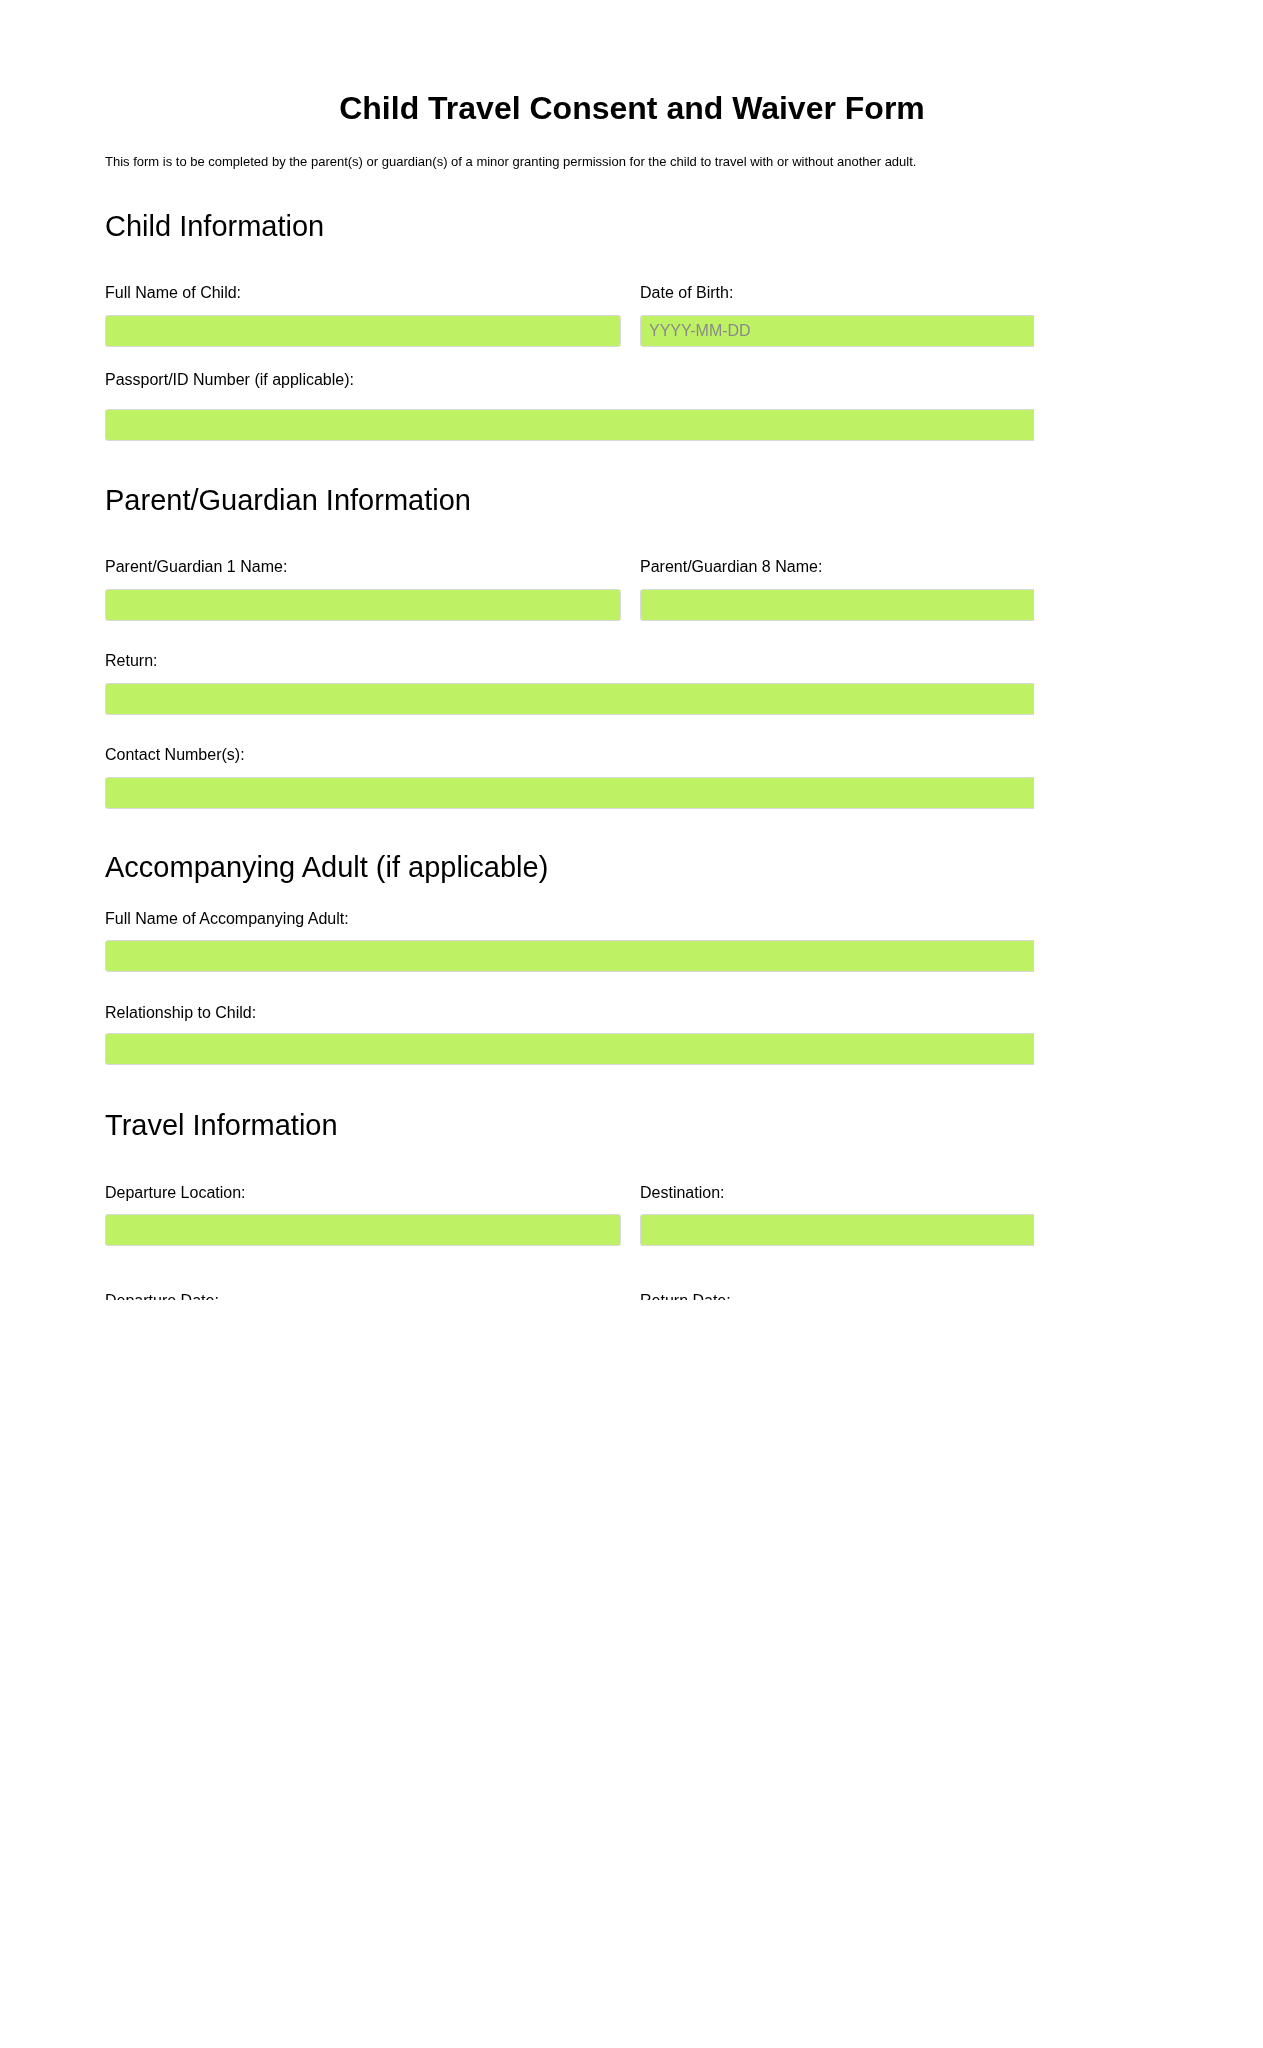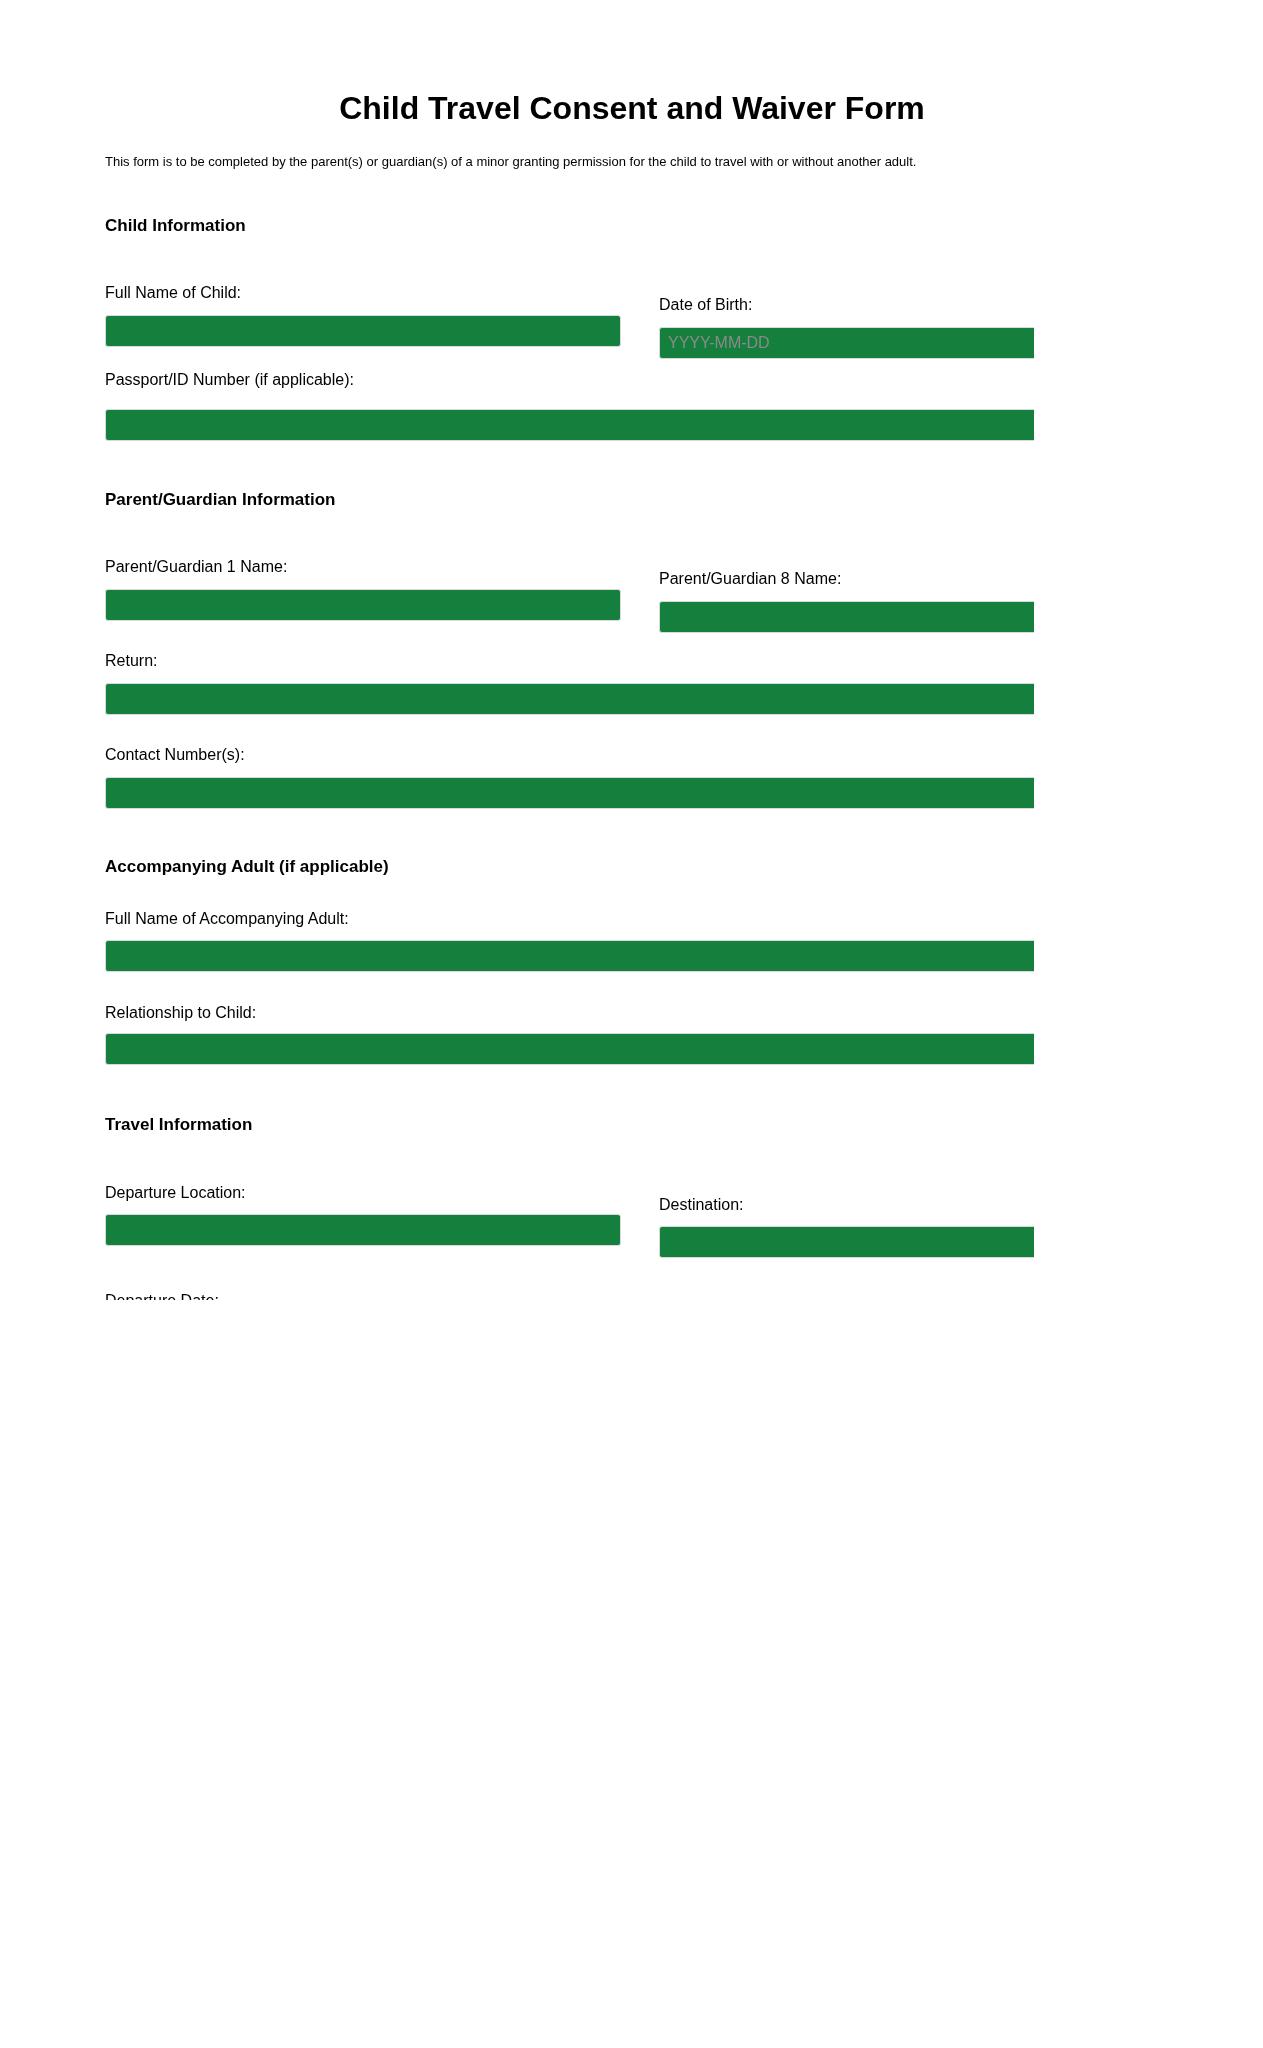--- a/index.html
+++ b/index.html
@@ -1,26 +1,26 @@
 <!DOCTYPE html>
 <html><head>
   <meta charset="utf-8">
   <style>
     html, body { margin: 0; padding: 0; background: #ffffff; }
     body { width: 1263px; height: 2048px; position: relative; overflow: hidden; font-family: "Liberation Sans", sans-serif; color: #000; }
     .viewport { position: absolute; left: 0; top: 0; width: 1034px; height: 1300px; overflow: hidden; }
     .form { position: absolute; left: 105px; top: 0; width: 1054px; }
     .title { position: absolute; left: 0; width: 1054px; top: 88px; margin: 0; text-align: center; font-size: 32px; font-weight: bold; line-height: 40px; }
     .desc { position: absolute; left: 0; top: 153px; margin: 0; font-size: 13px; line-height: 18px; }
-    .section-heading { position: absolute; left: 0; margin: 0; font-size: 17px; font-weight: bold; line-height: 28px; }
+    .section-heading { position: absolute; left: 0; margin: 0; font-size: 29px; font-weight: normal; line-height: 28px; }
     .field-label { position: absolute; font-size: 16px; line-height: 20px; }
-    .field-input { position: absolute; box-sizing: border-box; height: 32px; border: 1px solid #d9d9d9; border-radius: 3px; background: #15803d; font-family: "Liberation Sans", sans-serif; font-size: 16px; padding: 0 8px; color: #000; outline: none; }
+    .field-input { position: absolute; box-sizing: border-box; height: 32px; border: 1px solid #d9d9d9; border-radius: 3px; background: #bef264; font-family: "Liberation Sans", sans-serif; font-size: 16px; padding: 0 8px; color: #000; outline: none; }
     .field-input::placeholder { color: #8a8a8a; }
     .col-left { left: 0; }
-    .col-right { left: 554px; margin-top: 12px; }
+    .col-right { left: 535px; }
     .w-half { width: 516px; }
     .w-full { width: 1054px; }
   </style>
 </head>
 <body>
 
 <div class="viewport">
   <div class="form">
 
     <h1 class="title">Child Travel Consent and Waiver Form</h1>

